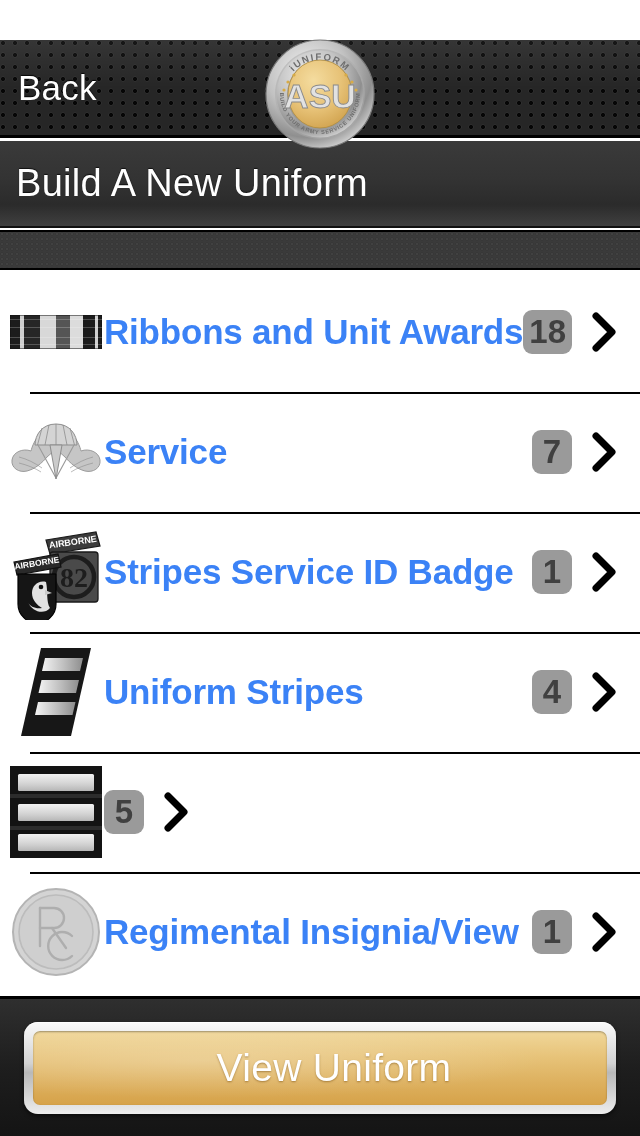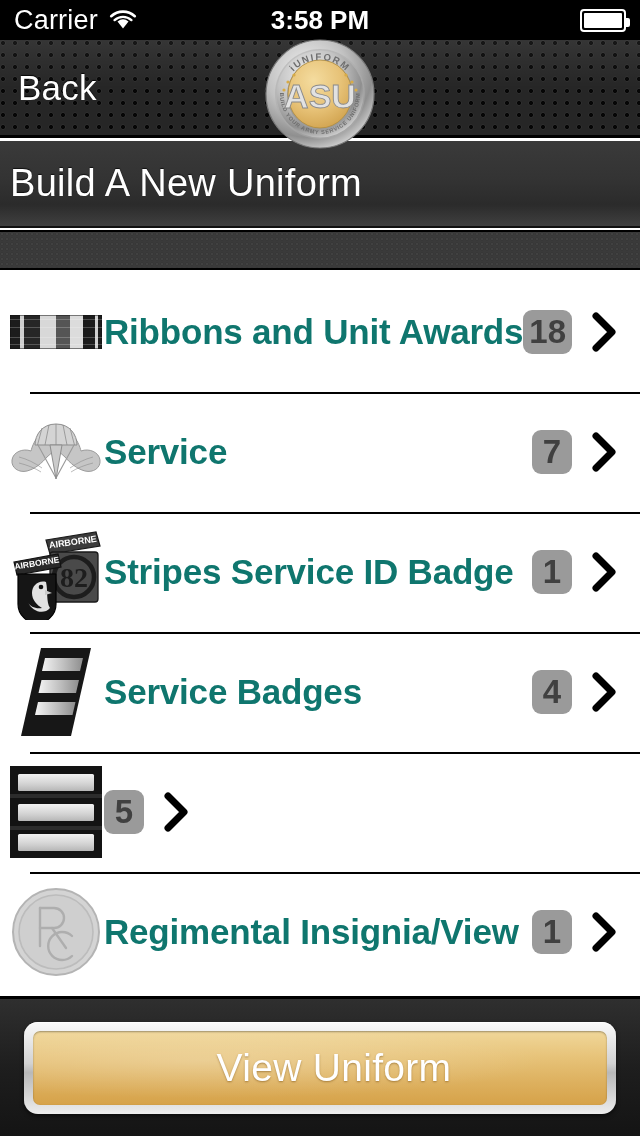--- a/index.html
+++ b/index.html
@@ -56,21 +56,21 @@
   }
 
   
   .titlebar {
     position:absolute; top:141px; left:0; width:640px; height:87px;
     background:linear-gradient(to bottom, #3a3a3a 0%, #333333 45%, #2b2b2b 75%, #404040 100%);
     border-bottom:2px solid #111;
     display:flex; align-items:center;
   }
   .title-text {
-    margin-left:10px; color:#fff; font-size:38px; font-weight:300;
+    margin-left:16px; color:#fff; font-size:38px; font-weight:300;
     letter-spacing:0.3px; text-shadow:0 -1px 1px rgba(0,0,0,0.7);
   }
   
   .section-header {
     position:absolute; top:230px; left:0; width:640px; height:40px;
     background-color:#3a3a3a;
     background-image:radial-gradient(circle at 2px 2px, rgba(255,255,255,0.035) 0.8px, rgba(0,0,0,0.06) 1.5px, rgba(0,0,0,0) 2px);
     background-size:5px 5px;
     border-top:2px solid #000; border-bottom:2px solid #000;
   }
@@ -85,21 +85,21 @@
     background:#fff; cursor:pointer;
   }
   .row + .row::before {
     content:""; position:absolute; top:0; left:30px; right:0; height:2px; background:#000;
   }
   .row-icon {
     width:96px; min-width:96px; height:96px; margin-left:8px;
     display:flex; align-items:center; justify-content:center;
   }
   .row-label {
-    flex:1; font-size:35px; font-weight:bold; color:#0f766e;
+    flex:1; font-size:35px; font-weight:bold; color:#3b82f6;
     letter-spacing:-0.2px; white-space:nowrap;
   }
   .badge {
     min-width:40px; height:44px; padding:0 8px; margin-right:10px;
     background:#9a9a9a; border-radius:9px;
     color:#404040; font-size:33px; font-weight:bold;
     display:flex; align-items:center; justify-content:center;
   }
   .chevron { width:44px; min-width:44px; display:flex; align-items:center; justify-content:center; margin-right:14px; }
 
@@ -130,36 +130,20 @@
     color:#fff; font-size:39px; font-weight:300; letter-spacing:0.3px;
     text-shadow:0 1px 2px rgba(120,80,20,0.55);
     font-family:"Liberation Sans", sans-serif;
   }
 </style>
 </head>
 <body>
 
 <div class="phone">
 
-  <div class="statusbar">
-    <div class="sb-left">
-      <span class="sb-carrier">Carrier</span>
-      <svg class="wifi" width="30" height="22" viewBox="0 0 30 22">
-        <path d="M15 19.5 L9.5 12.4 a9 9 0 0 1 11 0 Z" fill="#fff"></path>
-        <path d="M3.2 7.2 a17.5 17.5 0 0 1 23.6 0" stroke="#fff" stroke-width="2.6" fill="none" stroke-linecap="round"></path>
-        <path d="M6.6 11.1 a12.6 12.6 0 0 1 16.8 0" stroke="#fff" stroke-width="2.4" fill="none" stroke-linecap="round"></path>
-      </svg>
-    </div>
-    <div class="sb-center">3:58 PM</div>
-    <div class="sb-right">
-      <span class="battery">
-          <span class="battery-fill"></span>
-        </span>
-    </div>
-  </div>
 
   <div class="navbar">
     <button class="back-btn">Back</button>
   </div>
 
   <div class="logo-wrap">
     <svg width="112" height="112" viewBox="0 0 112 112">
       <defs>
         <radialGradient id="ringg" cx="38%" cy="30%" r="75%">
           <stop offset="0%" stop-color="#f2f2f2"></stop>
@@ -310,21 +294,21 @@
                 <stop offset="55%" stop-color="#bdbdbd"></stop>
                 <stop offset="100%" stop-color="#8d8d8d"></stop>
             </linearGradient>
           </defs>
           <path d="M24 2 L74 2 L54 90 L4 90 Z" fill="#171717"></path>
           <path d="M28 12 L66 12 L63 25 L25 25 Z" fill="url(#sg)"></path>
           <path d="M24.5 34 L62 34 L59 47 L21.5 47 Z" fill="url(#sg)"></path>
           <path d="M21 56 L58.5 56 L55.5 69 L18 69 Z" fill="url(#sg)"></path>
         </svg>
       </span>
-      <span class="row-label">Service Badges</span>
+      <span class="row-label">Uniform Stripes</span>
       <span class="badge">4</span>
       <span class="chevron">
         <svg width="26" height="40" viewBox="0 0 26 40">
             <path d="M5 4 L21 20 L5 36" stroke="#000" stroke-width="7" fill="none" stroke-linecap="round" stroke-linejoin="round"></path>
           </svg>
       </span>
     </div>
 
     <div class="row">
       <span class="row-icon">

